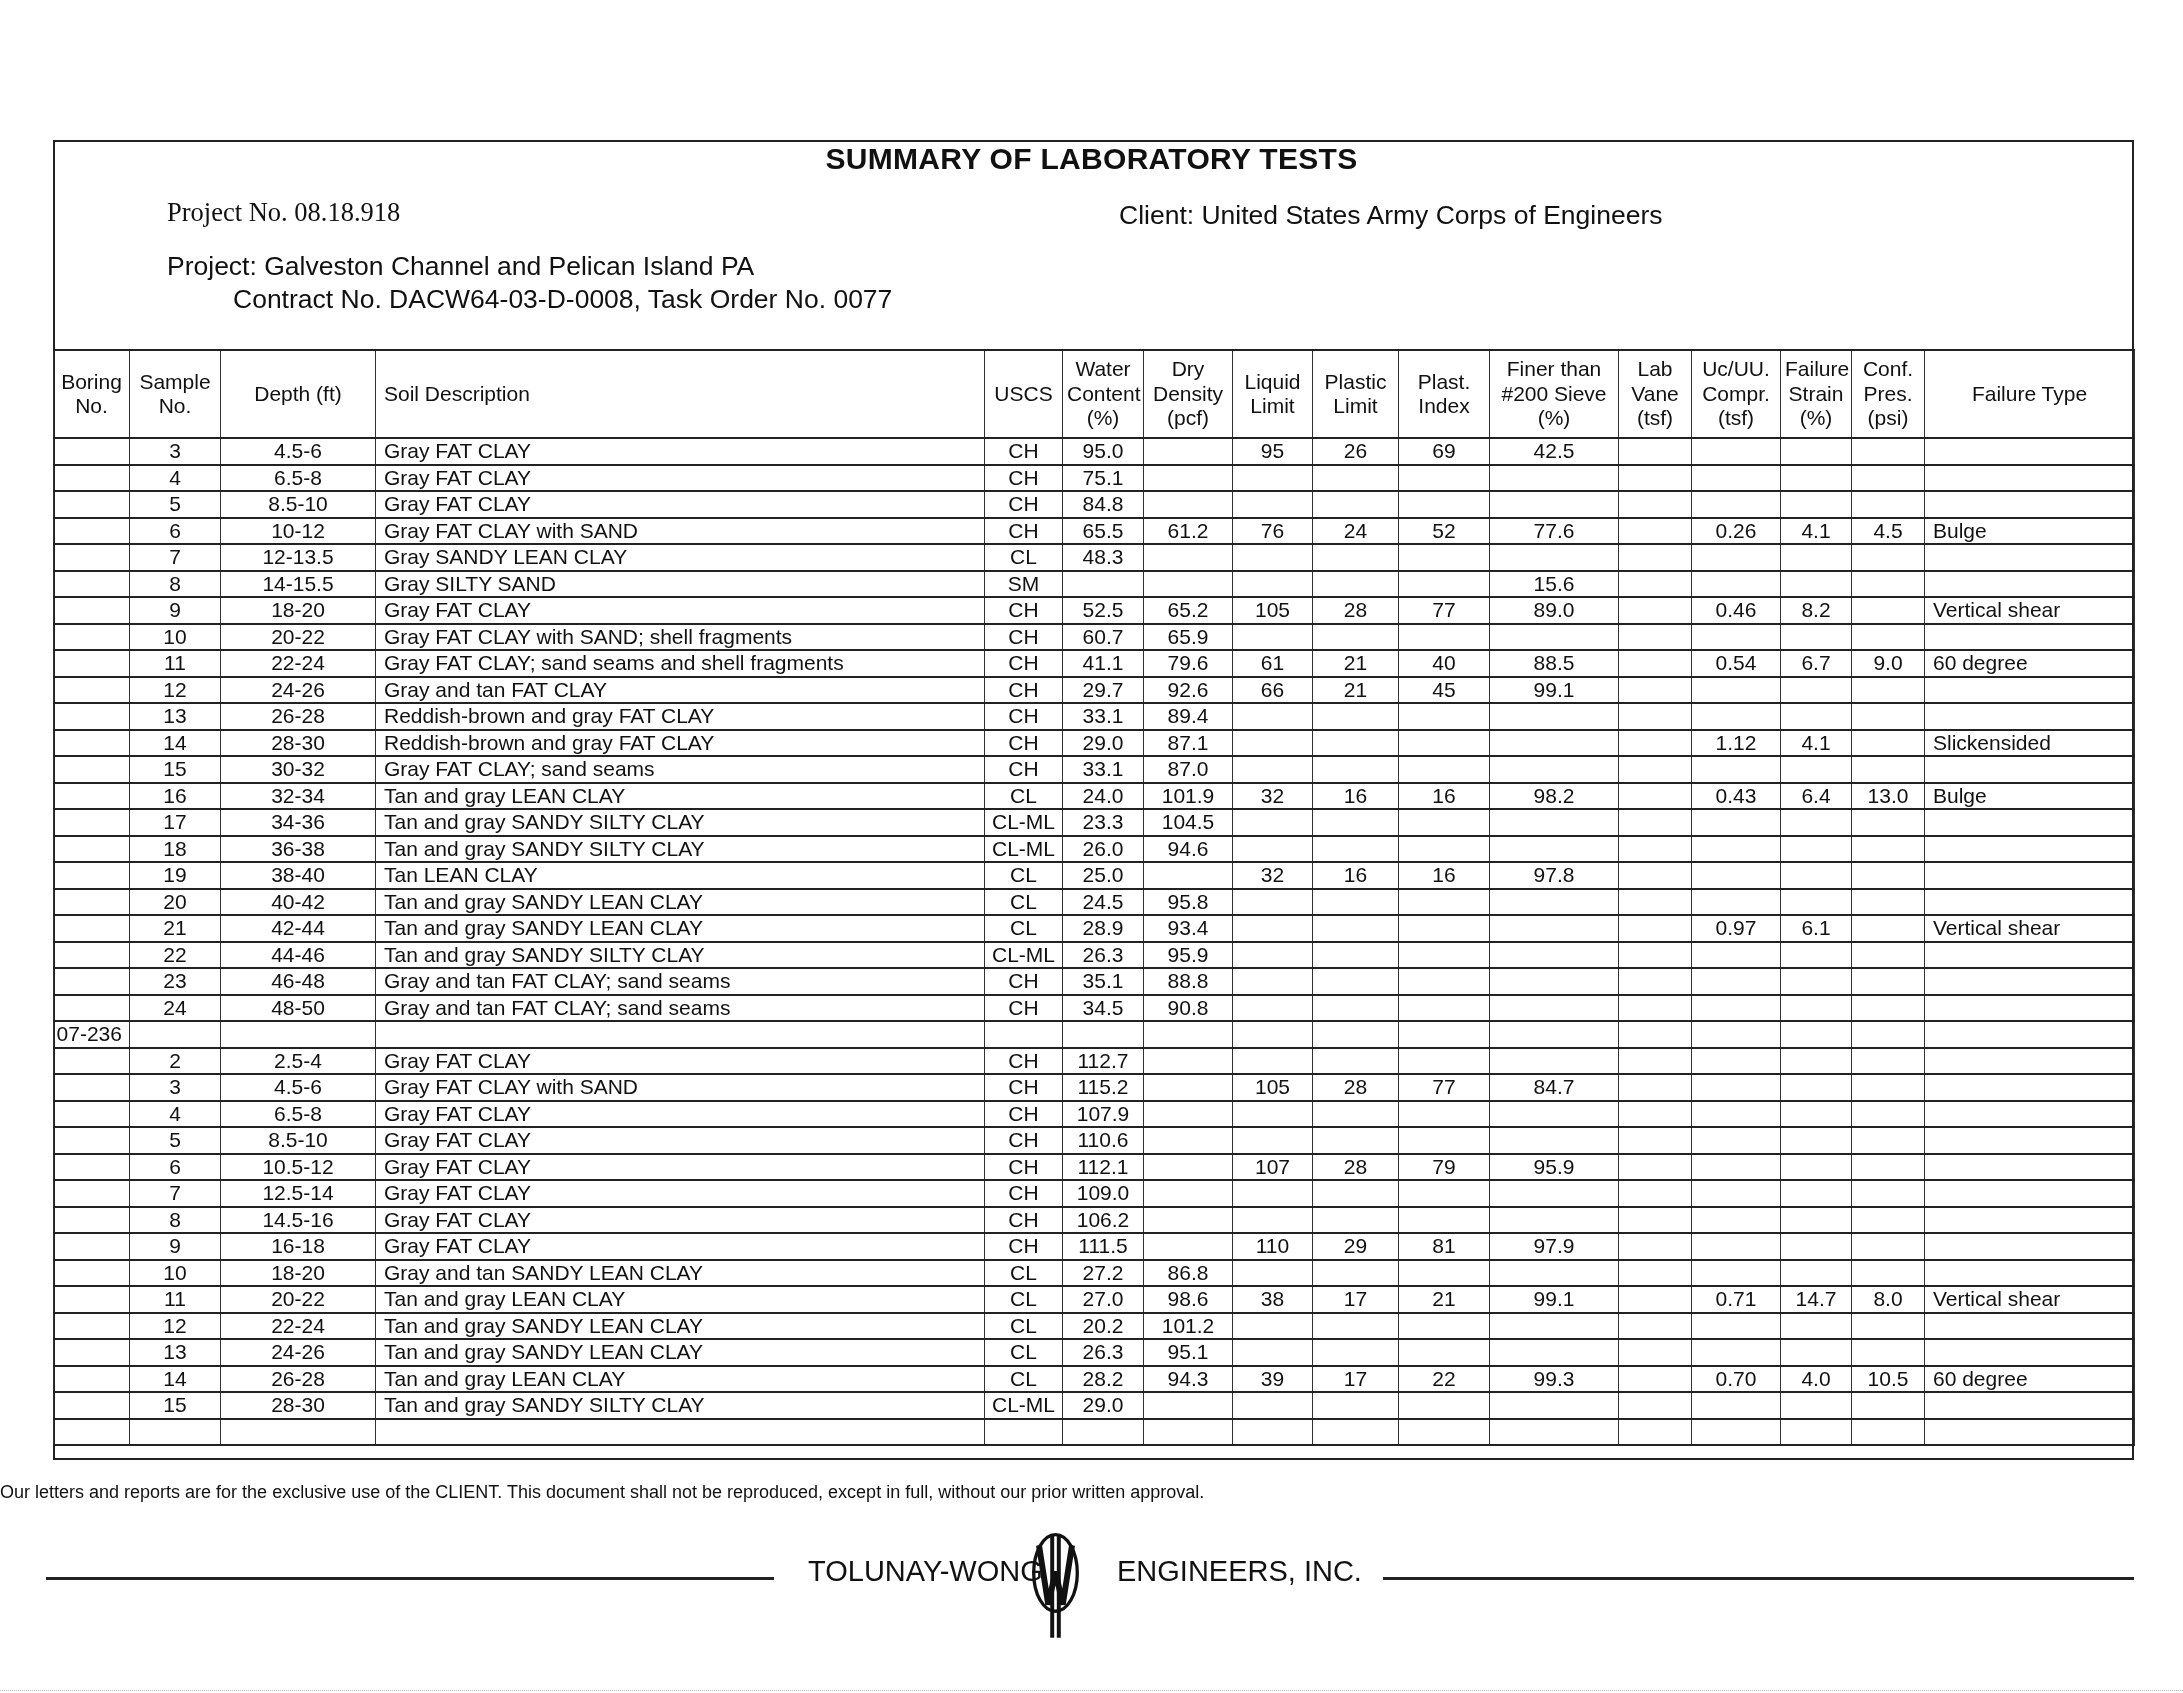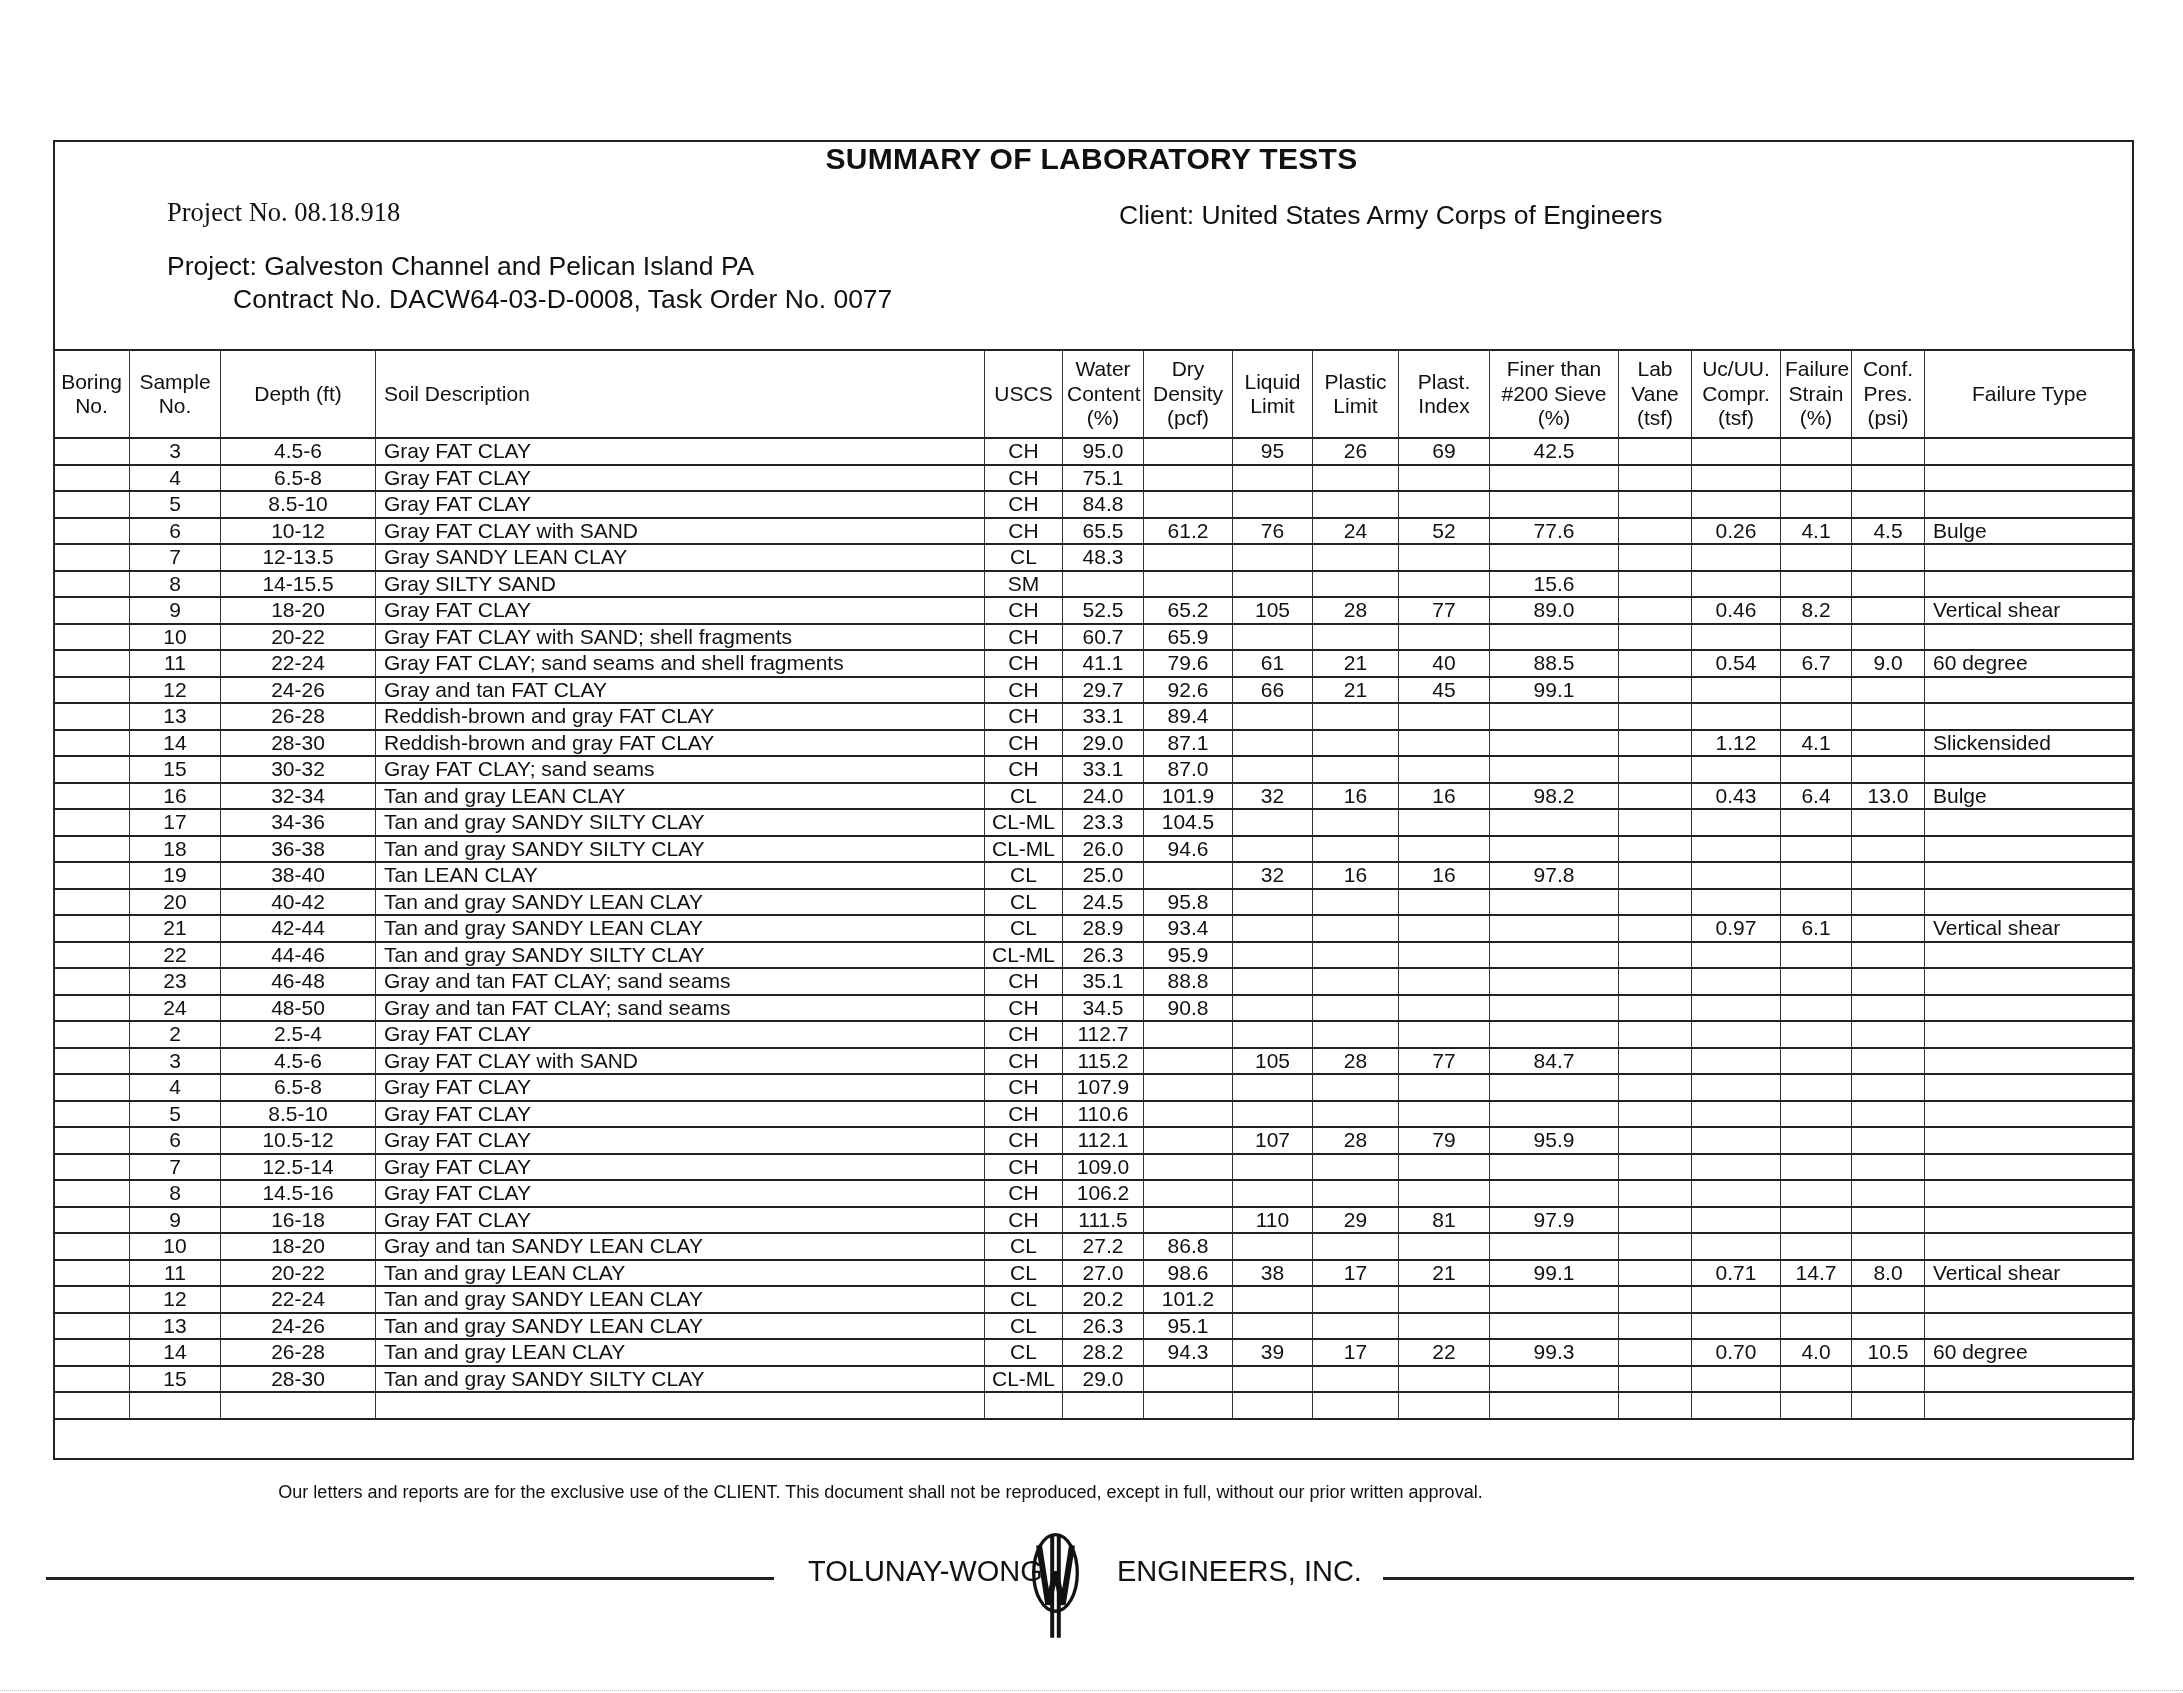--- a/index.html
+++ b/index.html
@@ -13,21 +13,21 @@
   table.lab { position:absolute; left:53px; top:349px; border-collapse:collapse;
               table-layout:fixed; width:2081px; }
   table.lab th, table.lab td { border:1.3px solid #333; padding:0 4px; overflow:hidden;
               white-space:nowrap; font-size:21px; line-height:24px; }
   table.lab th { font-weight:normal; text-align:center; height:86px; line-height:24.5px;
               border-top:2px solid #222; border-bottom:2px solid #222; white-space:normal; }
   table.lab th.left { text-align:left; padding-left:8px; }
   table.lab td { height:24.5px; text-align:center; border-bottom:2px solid #222; }
   table.lab td.desc, table.lab td.ftype { text-align:left; padding-left:8px; }
   table.lab td.boring { text-align:left; padding-left:2.6px; }
-  .footer-note { position:absolute; left:0; width:1761px; top:1482px; text-align:center;
+  .footer-note { position:absolute; left:0; width:1761px; top:1482px; 
                  font-size:18px; }
   .fline { position:absolute; top:1577px; height:2.6px; background:#222; }
   .company { position:absolute; top:1555px; font-size:29px; white-space:nowrap; }
   .logo { position:absolute; left:1019px; top:1532px; width:73px; height:109px; }
   .speck-line { position:absolute; top:1690px; left:0; width:2183px; height:1.3px;
                 border-top:1.3px dotted #bbb; }
 </style>
 </head>
 <body>
 
@@ -469,20 +469,38 @@
         <td></td>
         <td></td>
         <td></td>
         <td></td>
         <td></td>
         <td></td>
         <td></td>
         <td class="ftype"></td>
       </tr>
       <tr>
+        <td class="boring">07-236</td>
+        <td></td>
+        <td></td>
+        <td class="desc"></td>
+        <td></td>
+        <td></td>
+        <td></td>
+        <td></td>
+        <td></td>
+        <td></td>
+        <td></td>
+        <td></td>
+        <td></td>
+        <td></td>
+        <td></td>
+        <td class="ftype"></td>
+      </tr>
+      <tr>
         <td class="boring"></td>
         <td>2</td>
         <td>2.5-4</td>
         <td class="desc">Gray FAT CLAY</td>
         <td>CH</td>
         <td>112.7</td>
         <td></td>
         <td></td>
         <td></td>
         <td></td>

